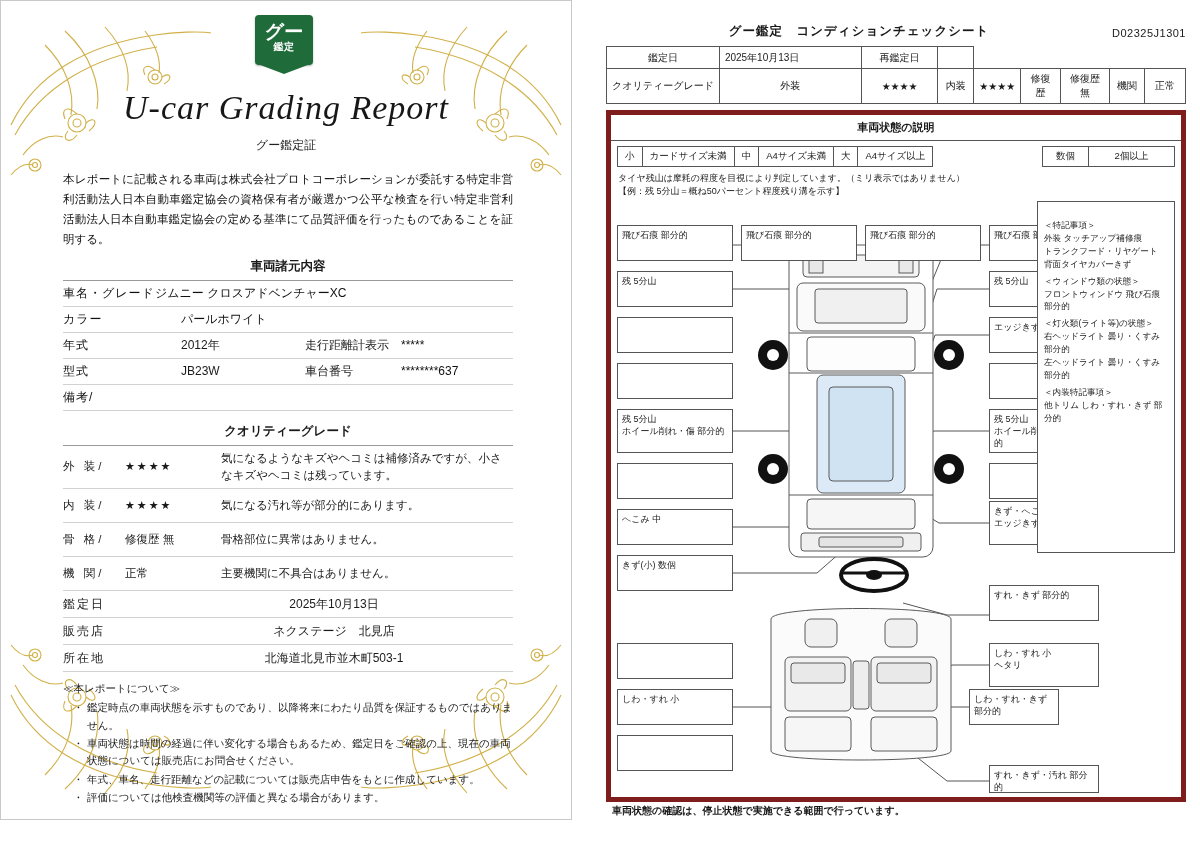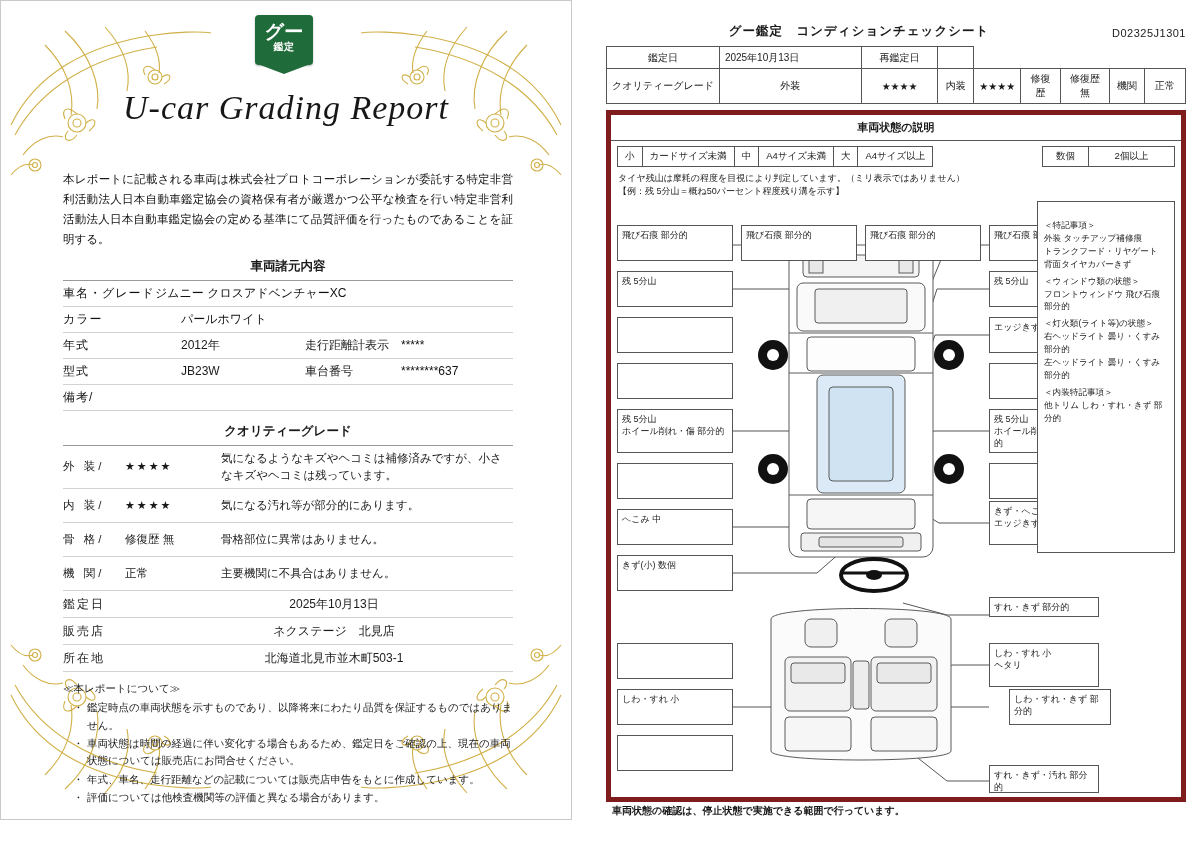--- a/index.html
+++ b/index.html
@@ -293,20 +293,21 @@
       <div class="logo-badge">
         <div class="badge-shape">
           <div class="badge-txt">
             <span class="g">グー</span>
             <span class="k">鑑定</span>
           </div>
         </div>
       </div>
 
       <div class="title-script">U-car Grading Report</div>
+      <div class="title-sub">グー鑑定証</div>
 
       <div class="body-col">
         <div class="intro">本レポートに記載される車両は株式会社プロトコーポレーションが委託する特定非営利活動法人日本自動車鑑定協会の資格保有者が厳選かつ公平な検査を行い特定非営利活動法人日本自動車鑑定協会の定める基準にて品質評価を行ったものであることを証明する。</div>
 
         <div class="sec-head">車両諸元内容</div>
 
         <div class="row">
           <div class="lbl">車名・グレード</div>
           <div class="val">ジムニー クロスアドベンチャーXC</div>
         </div>
@@ -541,27 +542,27 @@
 
         <div class="callout" style="left:0px;top:262px;width:116px;height:36px"></div>
         <div class="callout" style="left:372px;top:262px;width:110px;height:36px"></div>
 
         <div class="callout" style="left:0px;top:308px;width:116px;height:36px">へこみ 中</div>
         <div class="callout" style="left:372px;top:300px;width:110px;height:44px;white-space:pre-line">きず・へこみ 小
 エッジきず 部分的</div>
 
         <div class="callout" style="left:0px;top:354px;width:116px;height:36px">きず(小) 数個</div>
 
-        <div class="callout" style="left:372px;top:396px;width:110px;height:20px">すれ・きず 部分的</div>
+        <div class="callout" style="left:372px;top:384px;width:110px;height:36px">すれ・きず 部分的</div>
         <div class="callout" style="left:372px;top:442px;width:110px;height:44px;white-space:pre-line">しわ・すれ 小
 ヘタリ</div>
 
         <div class="callout" style="left:0px;top:442px;width:116px;height:36px"></div>
         <div class="callout" style="left:0px;top:488px;width:116px;height:36px">しわ・すれ 小</div>
-        <div class="callout" style="left:392px;top:488px;width:102px;height:36px">しわ・すれ・きず 部分的</div>
+        <div class="callout" style="left:352px;top:488px;width:90px;height:36px">しわ・すれ・きず 部分的</div>
 
         <div class="callout" style="left:0px;top:534px;width:116px;height:36px"></div>
         <div class="callout" style="left:372px;top:564px;width:110px;height:28px">すれ・きず・汚れ 部分的</div>
 
         <div class="notes-box">
           <div class="nb-h">＜特記事項＞</div>
           <div>外装 タッチアップ補修痕</div>
           <div>トランクフード・リヤゲート</div>
           <div>背面タイヤカバーきず</div>
 

